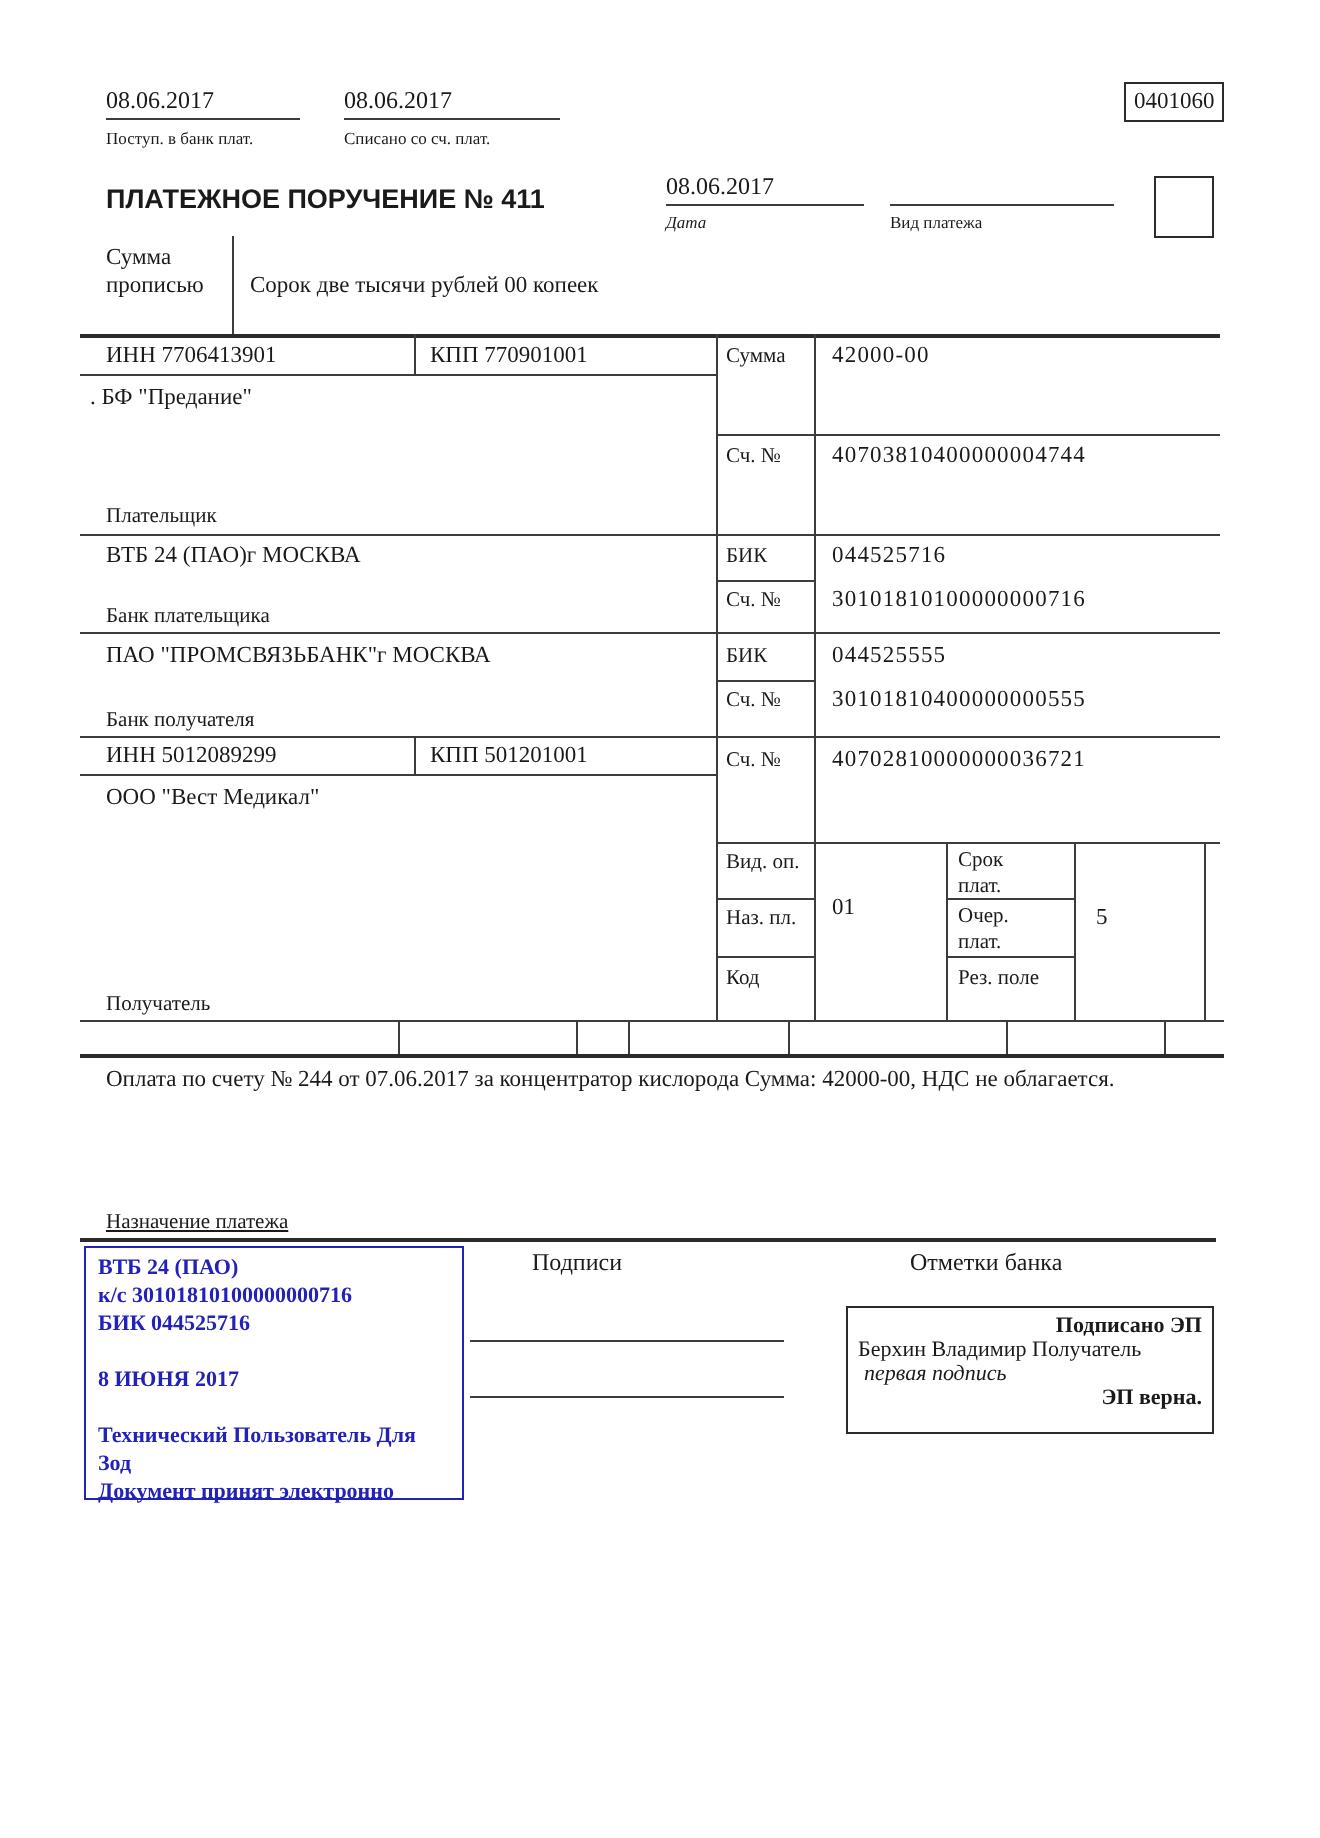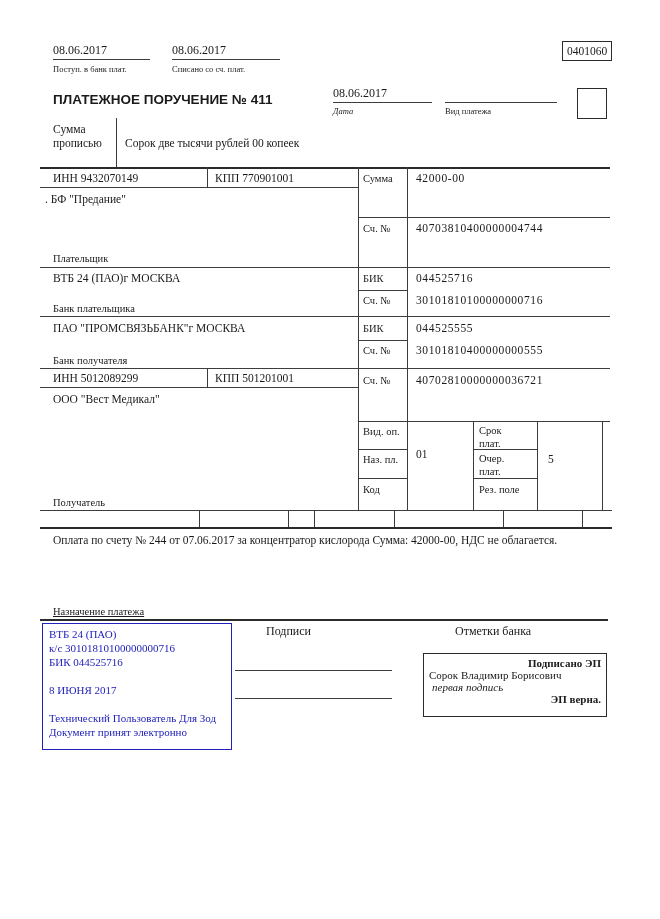--- a/index.html
+++ b/index.html
@@ -90,21 +90,21 @@
   <div class="vline" style="left:537px; top:421px; height:89px;"></div>
   <div class="vline" style="left:602px; top:421px; height:89px;"></div>
 
   <div class="vline" style="left:199px; top:510px; height:17px;"></div>
   <div class="vline" style="left:288px; top:510px; height:17px;"></div>
   <div class="vline" style="left:314px; top:510px; height:17px;"></div>
   <div class="vline" style="left:394px; top:510px; height:17px;"></div>
   <div class="vline" style="left:503px; top:510px; height:17px;"></div>
   <div class="vline" style="left:582px; top:510px; height:17px;"></div>
 
-  <div class="t" style="left:53px; top:171px;">ИНН 9432070149</div>
+  <div class="t" style="left:53px; top:171px;">ИНН 7706413901</div>
   <div class="t" style="left:215px; top:171px;">КПП 770901001</div>
   <div class="t lbl" style="left:363px; top:172px;">Сумма</div>
   <div class="t num" style="left:416px; top:171px;">42000-00</div>
 
   <div class="t" style="left:45px; top:192px;">. БФ "Предание"</div>
   <div class="t lbl" style="left:363px; top:222px;">Сч. №</div>
   <div class="t num" style="left:416px; top:221px;">40703810400000004744</div>
   <div class="t lbl" style="left:53px; top:252px;">Плательщик</div>
 
   <div class="t" style="left:53px; top:271px;">ВТБ 24 (ПАО)г МОСКВА</div>
@@ -142,26 +142,26 @@
   <div class="hline thick" style="left:40px; top:619px; width:568px;"></div>
 
   <div class="t" style="left:266px; top:624px; font-size:12px;">Подписи</div>
   <div class="t" style="left:455px; top:624px; font-size:12px;">Отметки банка</div>
 
   <div class="hline" style="left:235px; top:670px; width:157px;"></div>
   <div class="hline" style="left:235px; top:698px; width:157px;"></div>
 
   <div class="ep-box">
     <div class="bold center">Подписано ЭП</div>
-    <div>Сорок Владимир Борисович</div>
+    <div>Берхин Владимир Получатель</div>
     <div class="italic" style="padding-left:3px;">первая подпись</div>
     <div class="bold center">ЭП верна.</div>
   </div>
 
-  <div class="stamp" style="color: rgb(34, 34, 187); border-color: rgb(34, 34, 187);">
+  <div class="stamp" style="color: rgb(34, 34, 187); border-color: rgb(34, 34, 187); font-weight: bold;">
     <div>ВТБ 24 (ПАО)</div>
     <div>к/с 30101810100000000716</div>
     <div>БИК 044525716</div>
     <div style="margin-top:14px;">8 ИЮНЯ 2017</div>
     <div style="margin-top:15px;">Технический Пользователь Для Зод</div>
     <div>Документ принят электронно</div>
   </div>
 
 </div>
 

